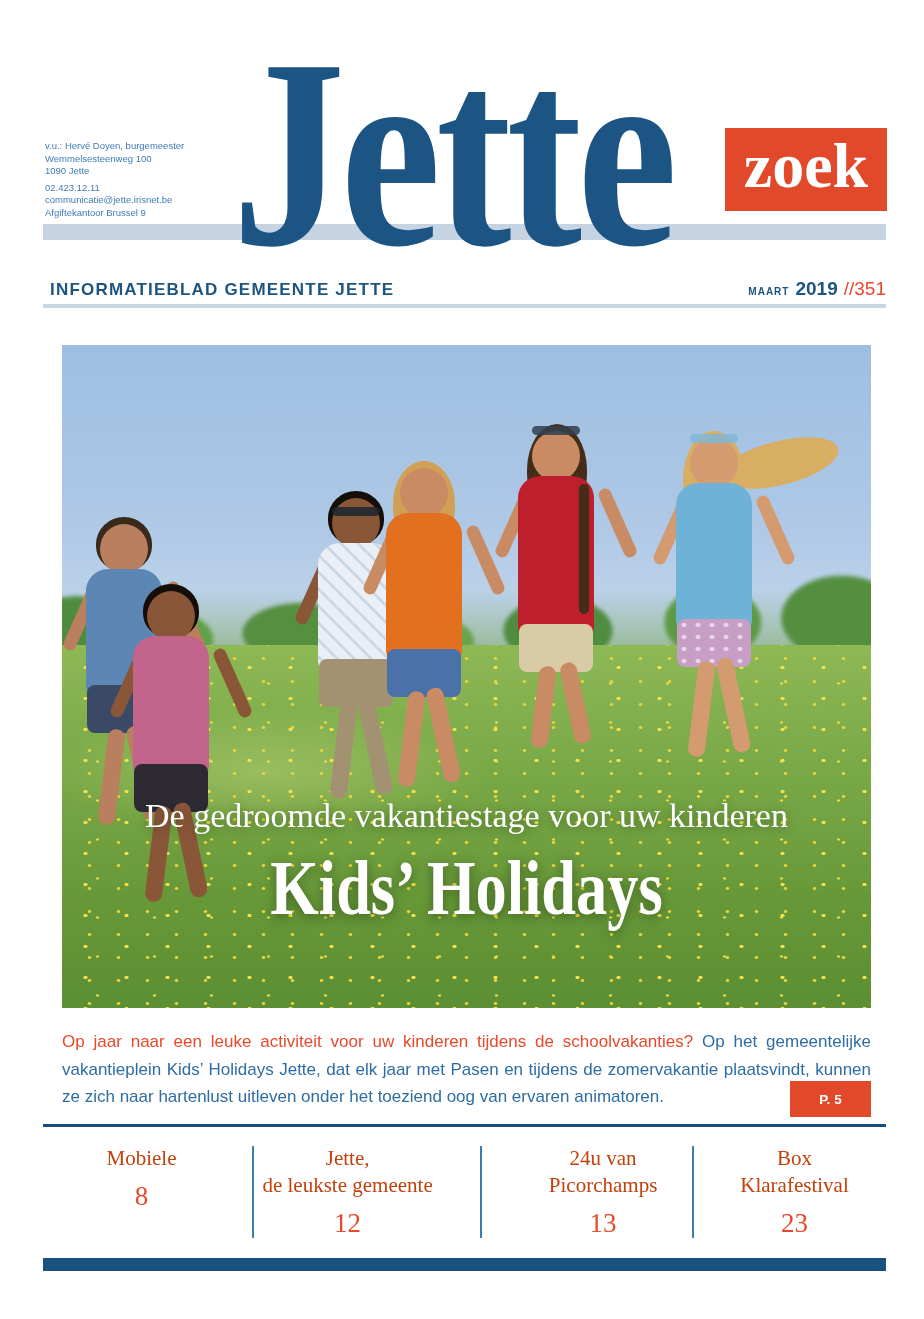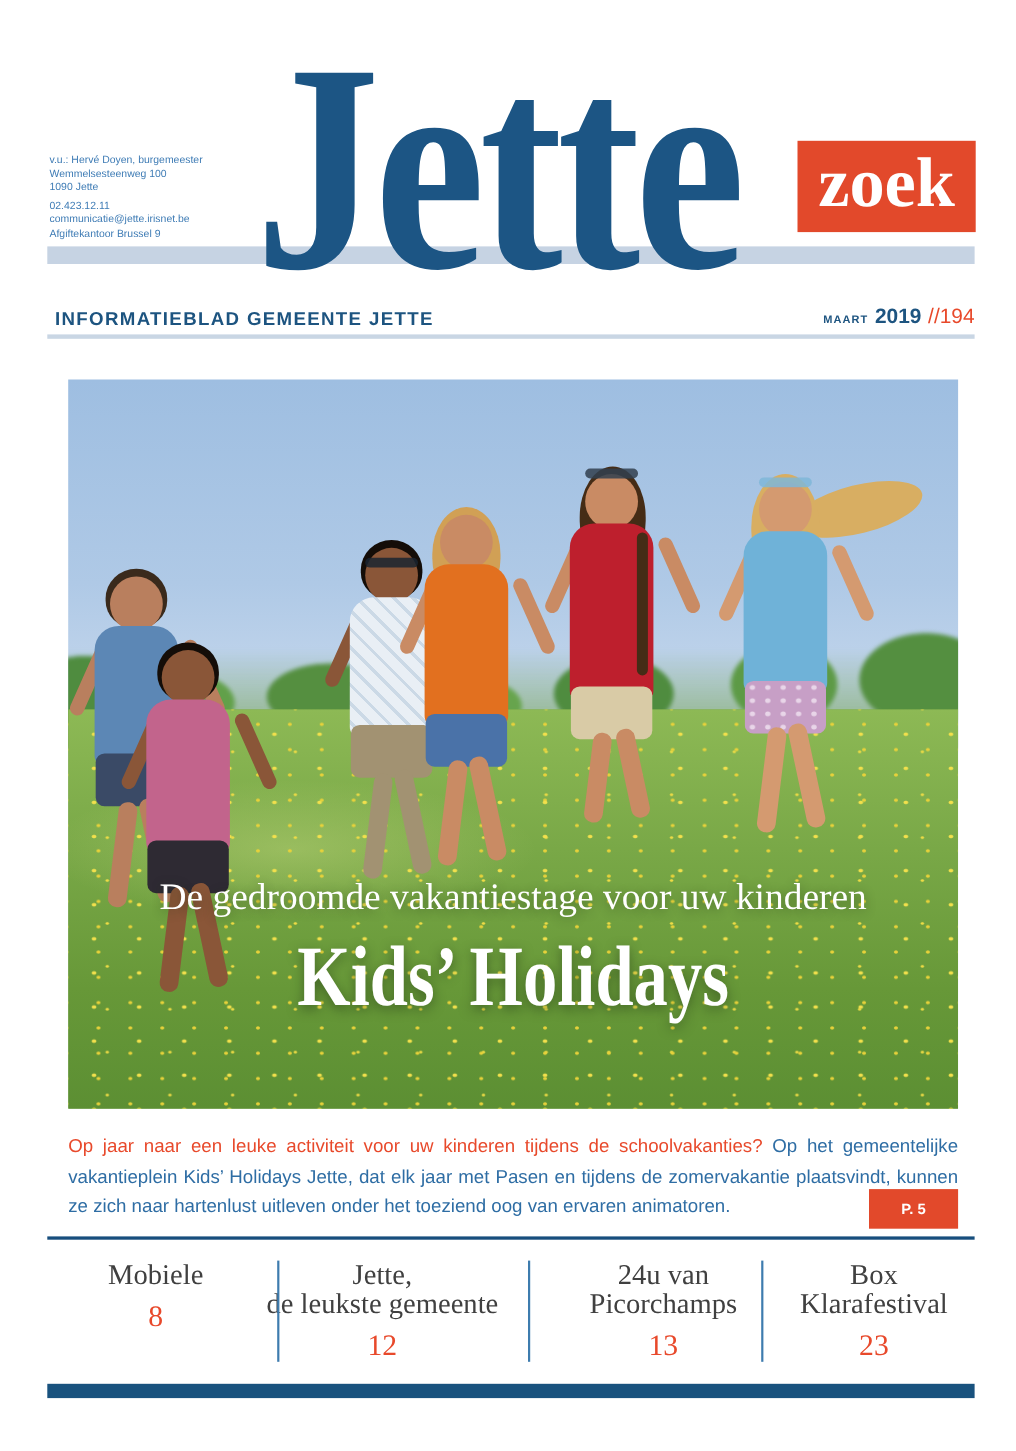--- a/index.html
+++ b/index.html
@@ -121,21 +121,21 @@
   .page-ref {
     position:absolute; left:790px; top:1081px; width:81px; height:36px;
     background:#E2492B; color:#ffffff; font-size:13.5px; font-weight:bold;
     display:flex; align-items:center; justify-content:center; z-index:4;
   }
   
   .toc-rule { position:absolute; left:43px; top:1124px; width:843px; height:3px; background:#174E7D; }
   .toc { position:absolute; left:43px; top:1143px; width:843px; height:100px; display:flex; }
   .toc-item { text-align:center; padding-top:2px; }
   .toc-item .lbl {
-    font-family:"Liberation Serif", serif; font-size:26px; line-height:27px; color:#404040;
+    font-family:"Liberation Serif", serif; font-size:21px; line-height:27px; color:#c2410c;
   }
   .toc-item .pg {
     font-family:"Liberation Serif", serif; font-size:27px; color:#E8492B; margin-top:9px;
   }
   .toc-div { position:absolute; top:3px; width:2px; height:92px; background:#3E7CAE; }
   .bottom-bar { position:absolute; left:43px; top:1258px; width:843px; height:13px; background:#19527E; }
 </style>
 </head>
 <body>
 
@@ -154,21 +154,21 @@
   <div class="info-badge">
     <span>zoek</span>
   </div>
   <div class="masthead-bar"></div>
 
   <div class="header-line">
     <div class="tagline">INFORMATIEBLAD GEMEENTE JETTE</div>
     <div class="issue">
       <span class="month">MAART</span>
       <span class="year">2019</span>
-      <span class="num">//194</span>
+      <span class="num">//351</span>
     </div>
   </div>
   <div class="header-rule"></div>
 
   <div class="photo">
     <div class="trees"></div>
     <div class="grass"></div>
 
     <div class="kid" style="left:13px; top:172px;">
       <div class="hair" style="background:#3A2A1C;"></div>

